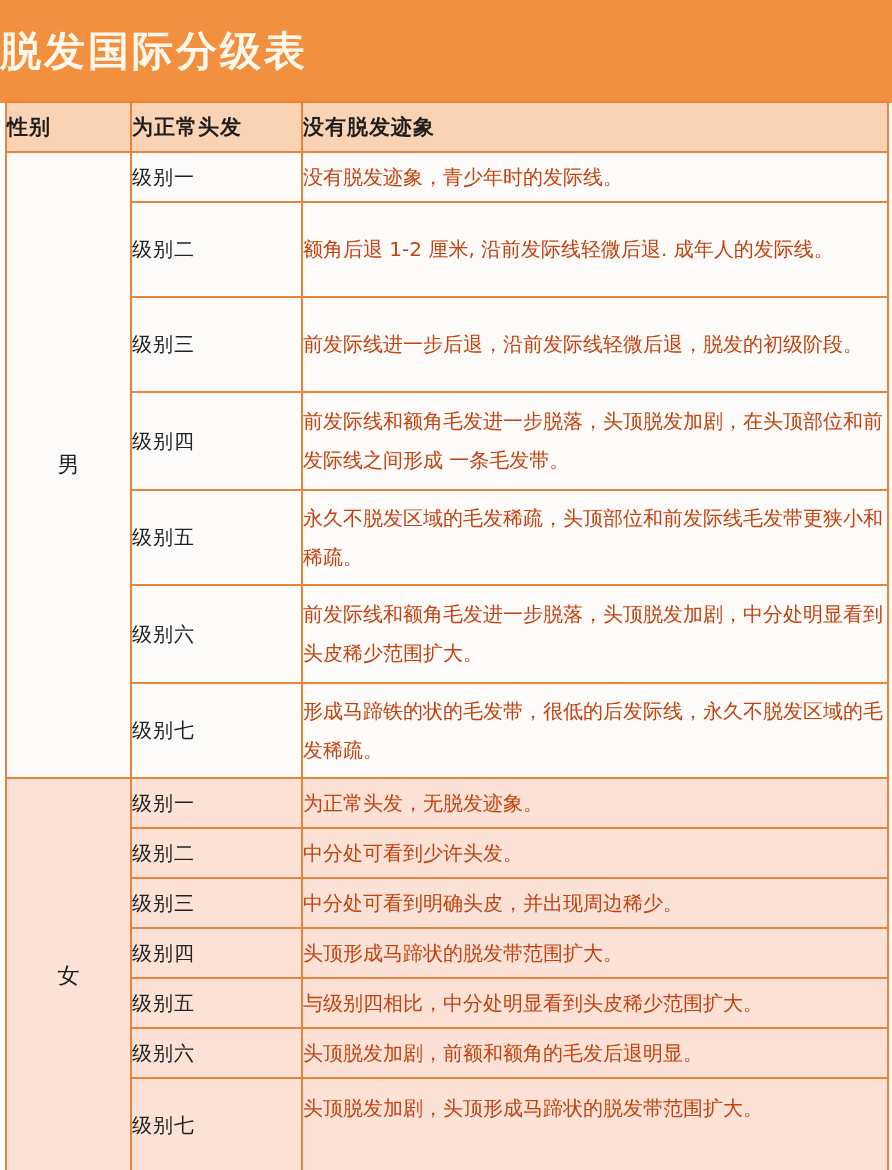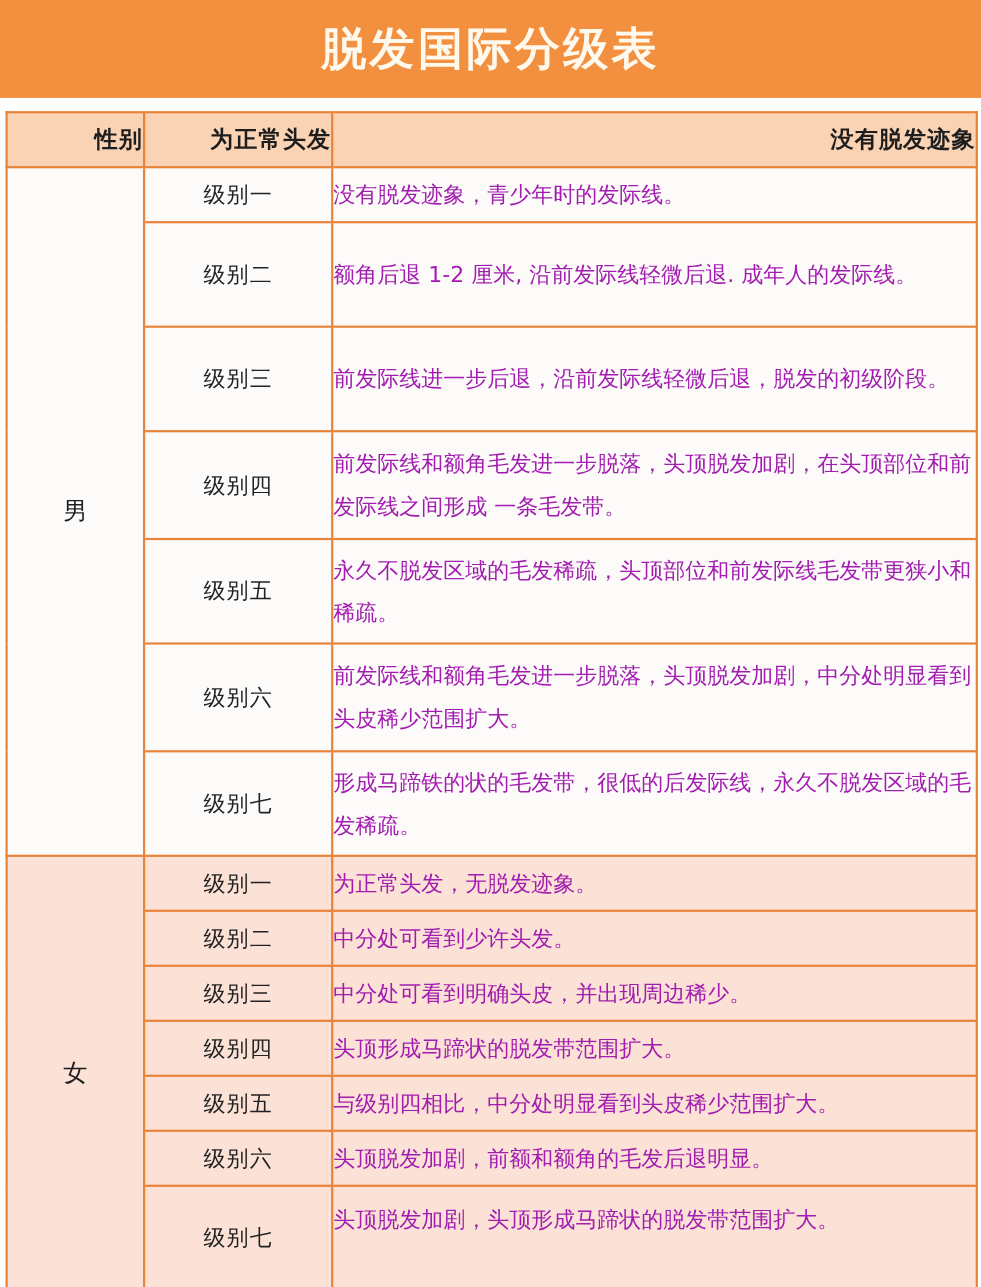--- a/index.html
+++ b/index.html
@@ -22,25 +22,25 @@
     background: #ffffff;
     box-sizing: border-box;
   }
 
   
   .title-band {
     position: absolute;
     top: 0;
     left: 0;
     width: 892px;
-    height: 89px;
+    height: 103px;
     background: #F2903F;
     display: flex;
     align-items: center;
-    justify-content: center;
+    justify-content: flex-start;
   }
   .title-text {
     color: #FFF8EC;
     font-size: 41px;
     font-weight: bold;
     letter-spacing: 3px;
     line-height: 1;
     font-family: "DejaVu Sans", "Liberation Sans", sans-serif;
   }
 
@@ -68,47 +68,46 @@
 
   
   col.c-gender { width: 125px; }
   col.c-level  { width: 171px; }
   col.c-symp   { width: 586px; }
 
   
   thead th {
     background: #FAD3B4;
     height: 50px;
-    text-align: right;
+    text-align: left;
     font-size: 21px;
     font-weight: bold;
     color: #1d1d1d;
     letter-spacing: 1px;
     font-family: "DejaVu Sans", "Liberation Sans", sans-serif;
   }
 
   
   .cell-gender {
     text-align: center;
     font-size: 22px;
     color: #1d1d1d;
     font-family: "DejaVu Sans", "Liberation Sans", sans-serif;
   }
   .cell-level {
-    text-align: center;
     font-size: 20px;
     color: #222222;
     letter-spacing: 1px;
     font-family: "DejaVu Sans", "Liberation Sans", sans-serif;
   }
   .cell-symptom {
     text-align: left;
     font-size: 20px;
     line-height: 1.95;
-    color: #a21caf;
+    color: #c2410c;
     padding: 8px 14px 8px 16px;
     font-family: "DejaVu Sans", "Liberation Sans", sans-serif;
   }
 
   
   tr.male-row > td { background: #FCFBFA; }
   tr.female-row > td { background: #FBE1D6; }
   td.gender-male { background: #FCFBFA; }
   td.gender-female { background: #FBE1D6; }
 

